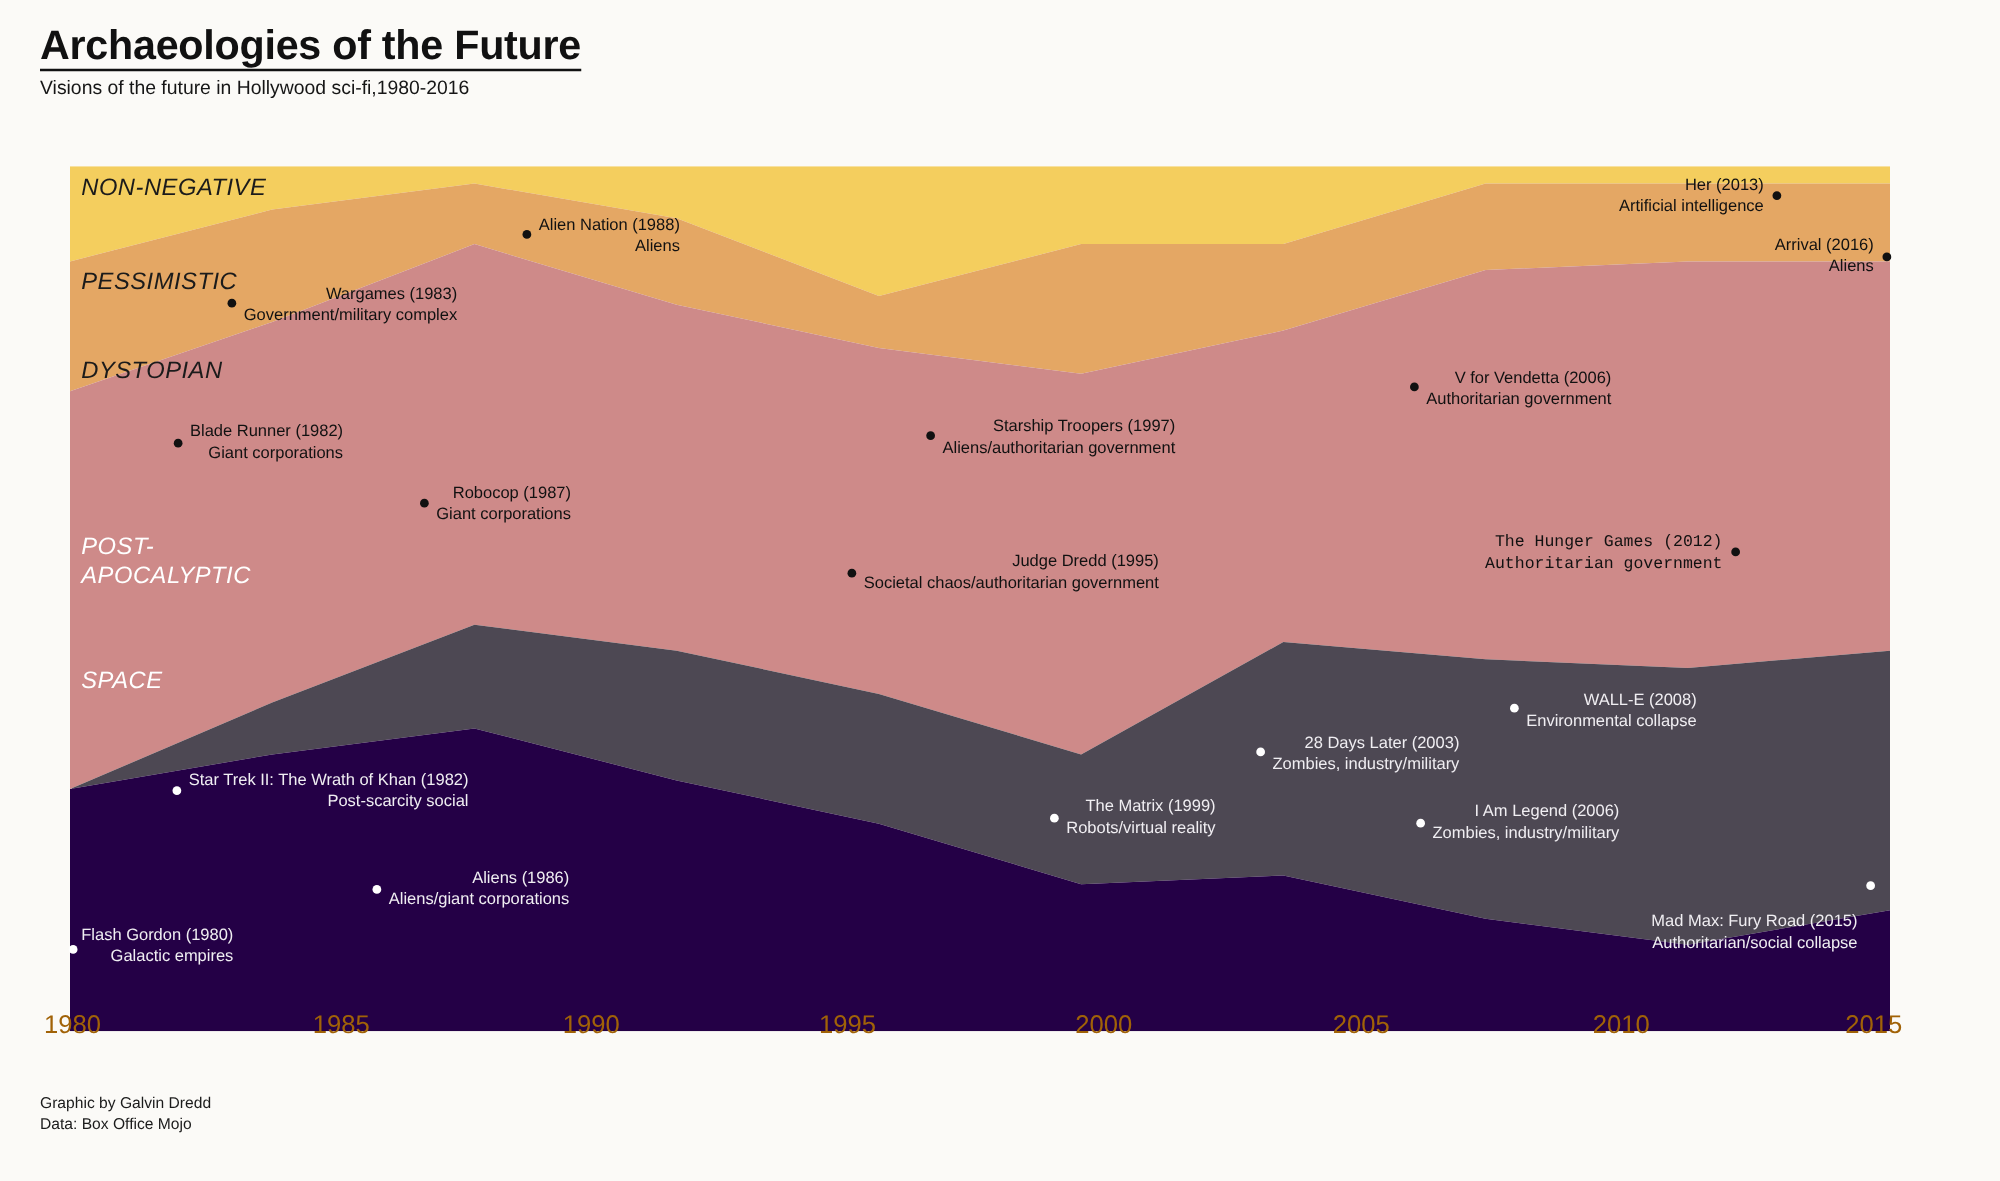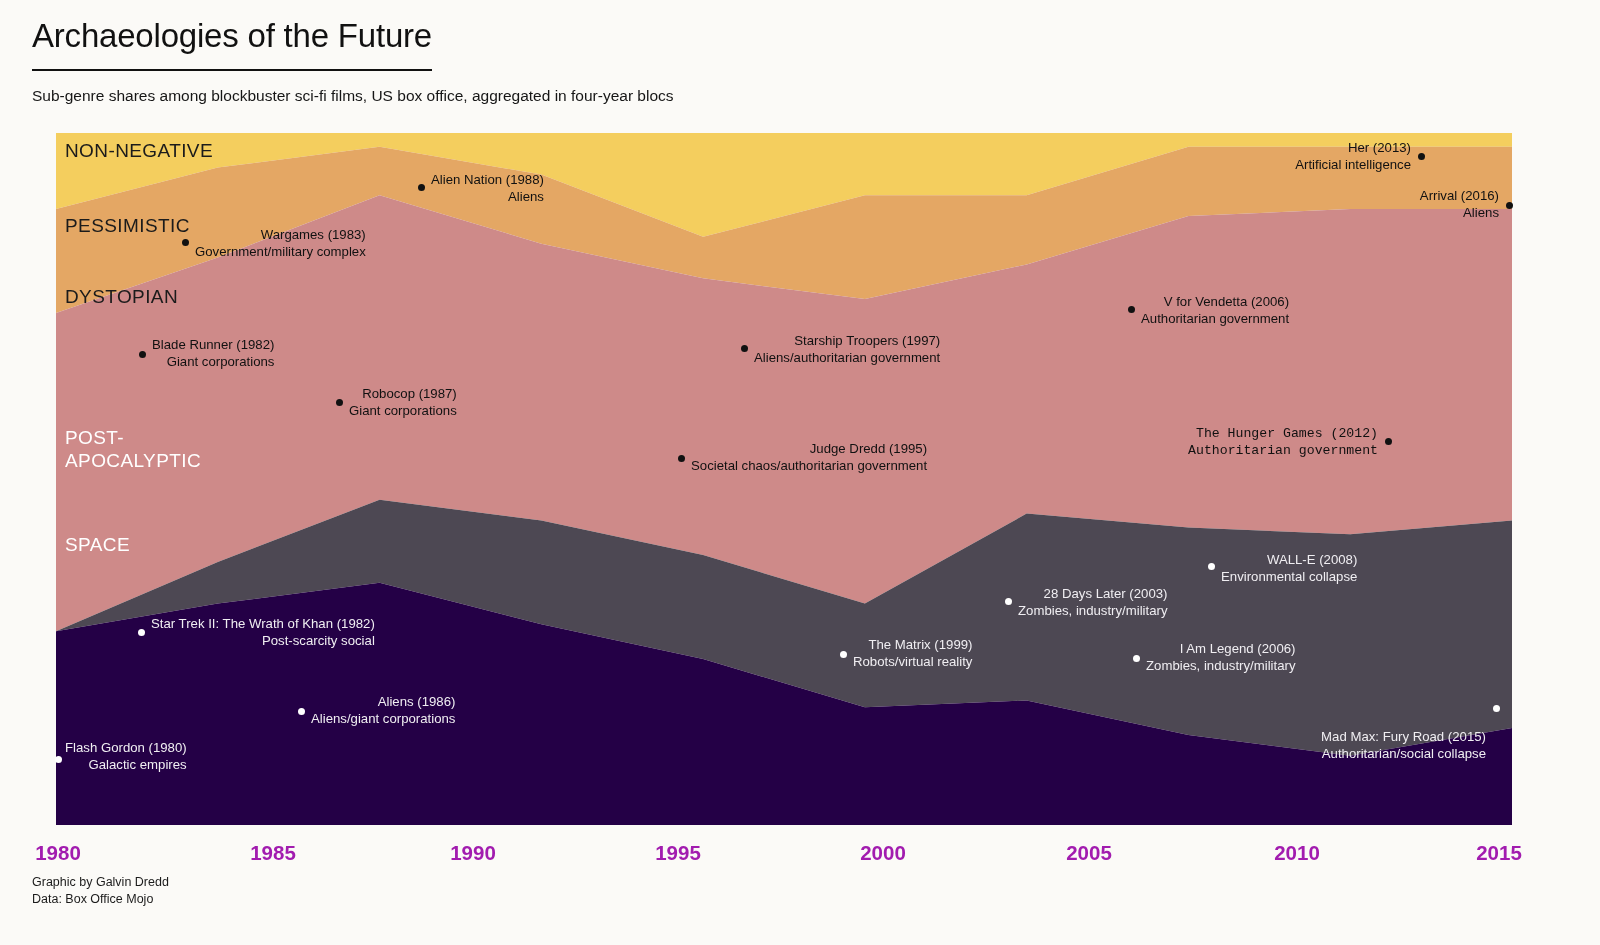--- a/index.html
+++ b/index.html
@@ -7,24 +7,24 @@
     width: 1600px; height: 945px;
     background: #fbfaf7;
     font-family: "Liberation Sans", sans-serif;
     overflow: hidden;
   }
   #root { position: relative; width: 1600px; height: 945px; }
 
   
   .title {
     position: absolute; left: 32px; top: 18px;
-    font-size: 33px; font-weight: 400; color: #111;
+    font-size: 33px; font-weight: 700; color: #111;
     letter-spacing: -0.2px;
     border-bottom: 2px solid #111;
-    padding-bottom: 14px;
+    padding-bottom: 0;
     line-height: 1.12;
   }
   .sub1 {
     position: absolute; left: 32px; top: 62px;
     font-size: 15.5px; color: #161616;
   }
   .sub2 {
     position: absolute; left: 32px; top: 87px;
     font-size: 15.5px; color: #161616;
   }
@@ -38,20 +38,21 @@
   #chart svg { display: block; width: 100%; height: 100%; }
 
   
   .band-label {
     position: absolute;
     font-size: 19px;
     letter-spacing: 0.4px;
     white-space: pre-line;
     line-height: 1.22;
     pointer-events: none;
+    font-style: italic;
   }
   .band-label.dark  { color: #1b1b1b; }
   .band-label.light { color: #ffffff; }
 
   
   .film {
     position: absolute;
     font-size: 13.2px;
     line-height: 1.25;
     white-space: nowrap;
@@ -67,42 +68,41 @@
     position: absolute;
     width: 7px; height: 7px;
     border-radius: 50%;
   }
   .dot.dark  { background: #111111; }
   .dot.light { background: #ffffff; }
 
   
   .axis-tick {
     position: absolute;
-    top: 841px;
+    top: 808px;
     font-size: 20.5px;
-    color: #a21caf;
+    color: #a16207;
     transform: translateX(-50%);
-    font-weight: bold;
   }
 
   
   .credit {
     position: absolute; left: 32px;
     font-size: 12.5px; color: #1b1b1b;
   }
   .credit.c1 { top: 875px; }
   .credit.c2 { top: 892px; }
 </style>
 </head>
 <body>
 
 <div id="root">
 
   <div class="title">Archaeologies of the Future</div>
-  <div class="sub2">Sub-genre shares among blockbuster sci-fi films, US box office, aggregated in four-year blocs</div>
+  <div class="sub1">Visions of the future in Hollywood sci-fi,1980-2016</div>
 
   <div id="chart">
     <svg viewBox="0 0 1456 692" preserveAspectRatio="none">
       <g id="bands-group">
           <polygon points="0.00,0.00 161.78,0.00 323.56,0.00 485.33,0.00 647.11,0.00 808.89,0.00 970.67,0.00 1132.44,0.00 1294.22,0.00 1456.00,0.00 1456.00,13.84 1294.22,13.84 1132.44,13.84 970.67,62.28 808.89,62.28 647.11,103.80 485.33,41.52 323.56,13.84 161.78,34.60 0.00,76.12" fill="#f4ce5e"></polygon>
           <polygon points="0.00,76.12 161.78,34.60 323.56,13.84 485.33,41.52 647.11,103.80 808.89,62.28 970.67,62.28 1132.44,13.84 1294.22,13.84 1456.00,13.84 1456.00,76.12 1294.22,76.12 1132.44,83.04 970.67,131.48 808.89,166.08 647.11,145.32 485.33,110.72 323.56,62.28 161.78,124.56 0.00,179.92" fill="#e4a764"></polygon>
           <polygon points="0.00,179.92 161.78,124.56 323.56,62.28 485.33,110.72 647.11,145.32 808.89,166.08 970.67,131.48 1132.44,83.04 1294.22,76.12 1456.00,76.12 1456.00,387.52 1294.22,401.36 1132.44,394.44 970.67,380.60 808.89,470.56 647.11,422.12 485.33,387.52 323.56,366.76 161.78,429.04 0.00,498.24" fill="#ce8a89"></polygon>
           <polygon points="0.00,498.24 161.78,429.04 323.56,366.76 485.33,387.52 647.11,422.12 808.89,470.56 970.67,380.60 1132.44,394.44 1294.22,401.36 1456.00,387.52 1456.00,595.12 1294.22,622.80 1132.44,602.04 970.67,567.44 808.89,574.36 647.11,525.92 485.33,491.32 323.56,449.80 161.78,470.56 0.00,498.24" fill="#4d4853"></polygon>
           <polygon points="0.00,498.24 161.78,470.56 323.56,449.80 485.33,491.32 647.11,525.92 808.89,574.36 970.67,567.44 1132.44,602.04 1294.22,622.80 1456.00,595.12 1456.00,692.00 1294.22,692.00 1132.44,692.00 970.67,692.00 808.89,692.00 647.11,692.00 485.33,692.00 323.56,692.00 161.78,692.00 0.00,692.00" fill="#240046"></polygon>
         </g>

